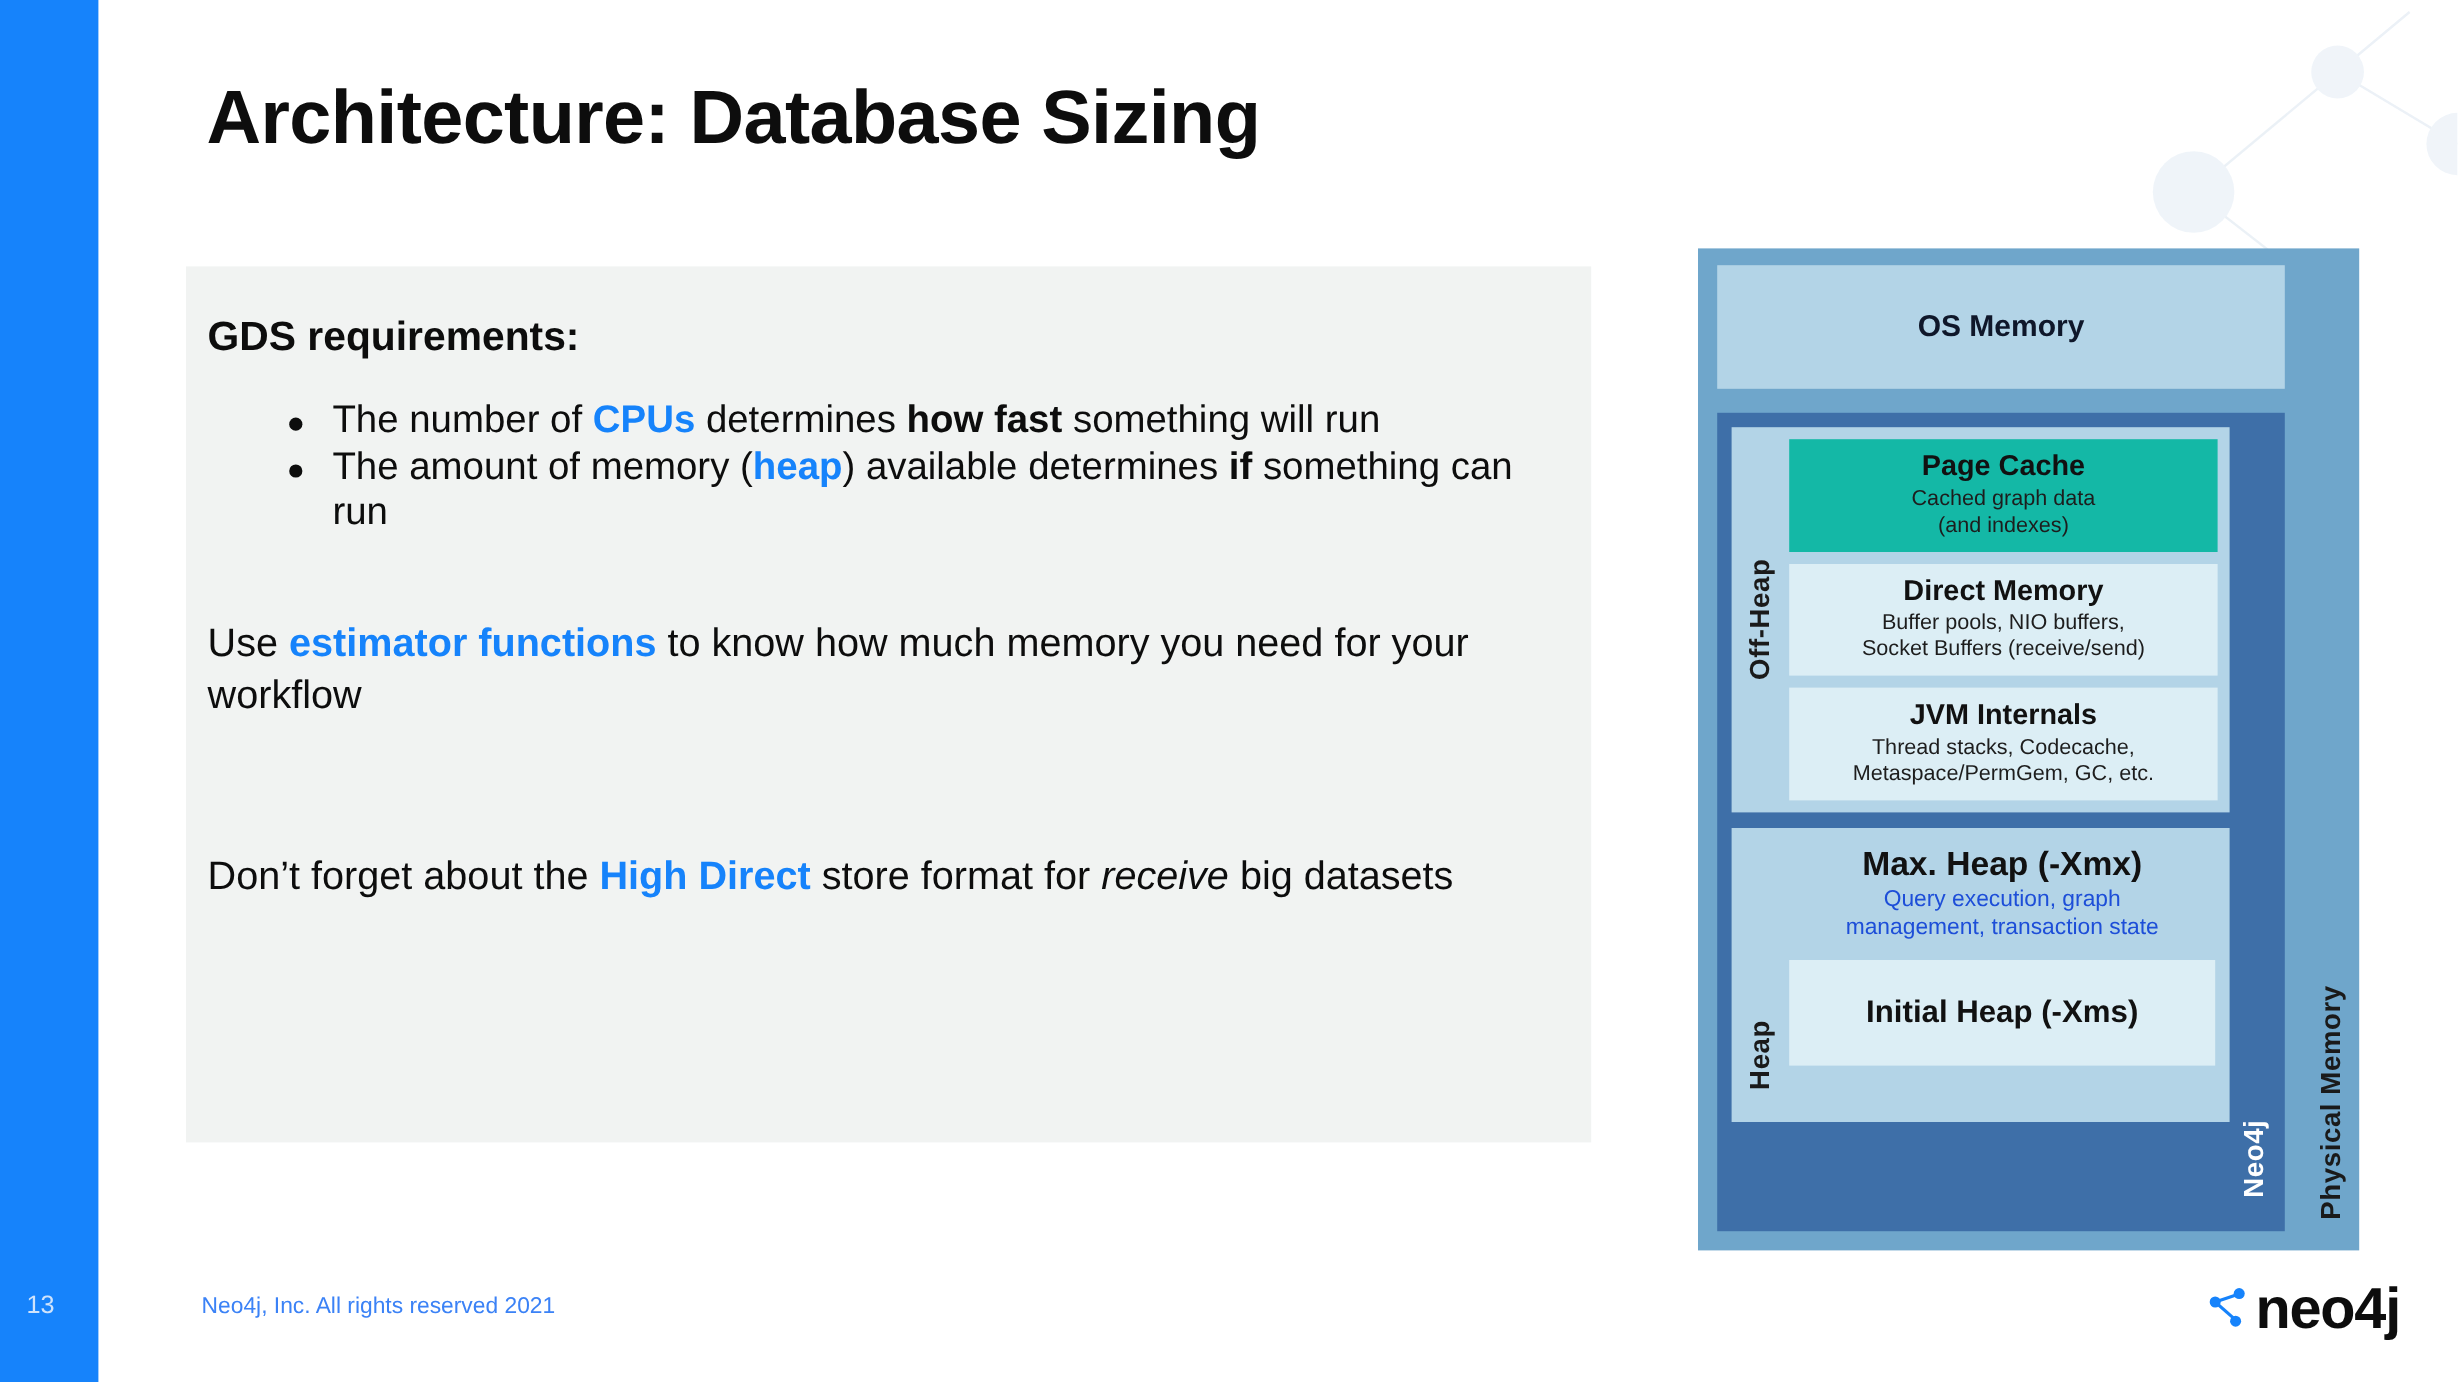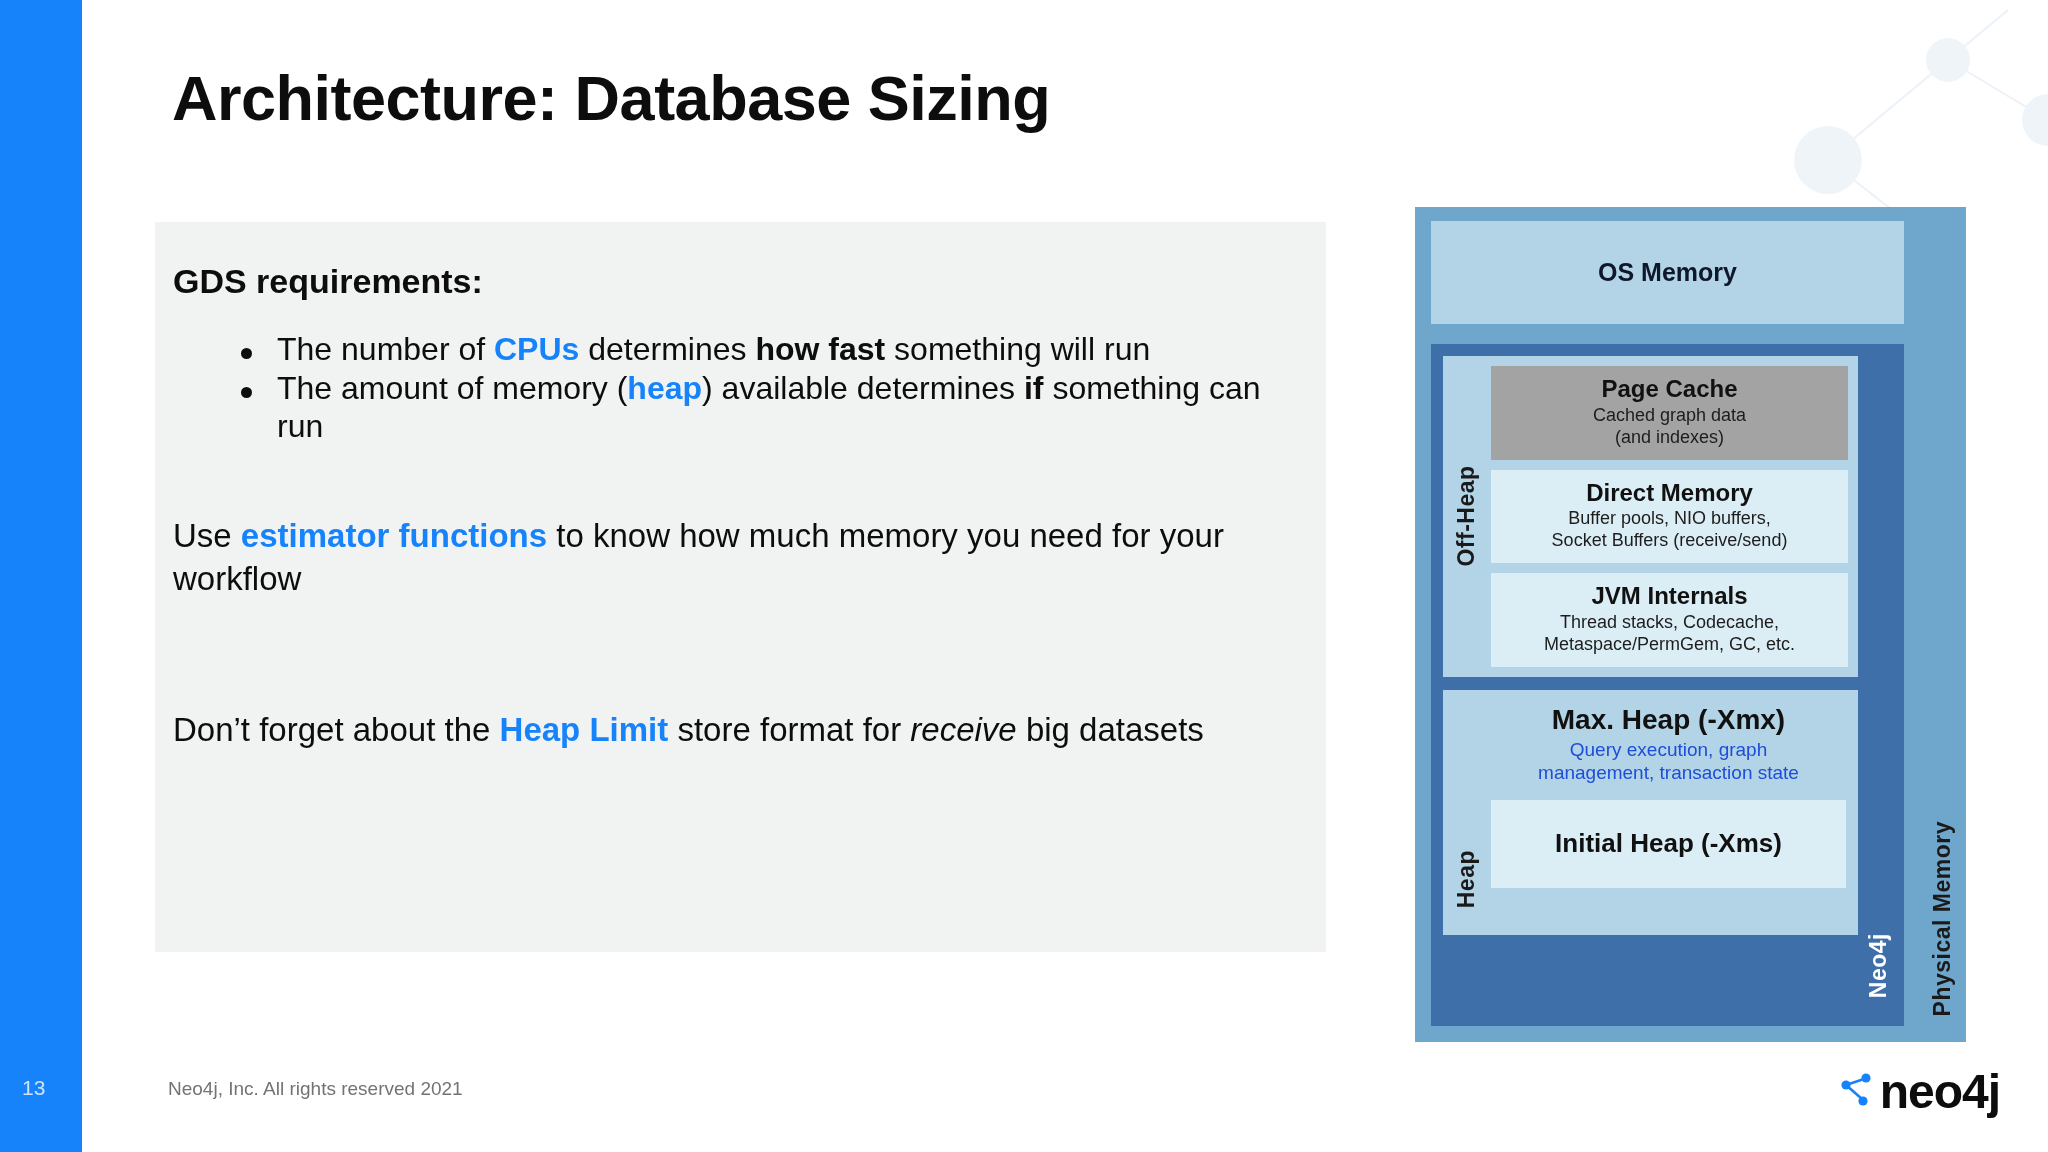--- a/index.html
+++ b/index.html
@@ -62,21 +62,21 @@
   b.blk{ color:#0d0d0d; font-weight:bold; }
   i.it{ font-style:italic; }
 
   
   .page-num{
     position:absolute; left:22px; bottom:52px;
     font-size:21px; color:#cfe3fb;
   }
   .footer-text{
     position:absolute; left:168px; bottom:52px;
-    font-size:19px; color:#737373;
+    font-size:19px; color:#3b82f6;
   }
 
   
   .logo{ position:absolute; right:48px; bottom:36px;
          display:flex; align-items:center; gap:6px; }
   .logo-word{ font-size:48px; font-weight:bold; color:#0d0d0d;
               letter-spacing:-1px; line-height:1; }
 
   
   .diagram{
@@ -114,21 +114,21 @@
     margin-bottom:13px;
   }
   .lbl-offheap{ left:10px; top:50%; transform:translateY(-50%) rotate(180deg);
                 color:#1a1a1a; }
 
   .card{
     background:#dceef5; text-align:center;
     padding:9px 6px 11px; margin-bottom:10px;
   }
   .card:last-child{ margin-bottom:0; }
-  .card.white{ background:#a3a3a3; }
+  .card.white{ background:#14b8a6; }
   .card-title{ font-size:24px; font-weight:bold; color:#111; line-height:1.15; }
   .card-sub{ font-size:18px; color:#1d1d1d; line-height:1.22; margin-top:2px; }
 
   .heap{
     background:#b3d4e7;
     position:relative;
     padding:14px 12px 16px 48px;
     height:245px;
   }
   .lbl-heap{ left:10px; bottom:26px; color:#1a1a1a; }
@@ -167,21 +167,21 @@
 <div class="panel">
   <div class="panel-inner">
     <div class="gds-head">GDS requirements:</div>
 
     <ul class="bullets">
       <li>The number of <b class="blue">CPUs</b> determines <b class="blk">how fast</b> something will run</li>
       <li>The amount of memory (<b class="blue">heap</b>) available determines <b class="blk">if</b> something can run</li>
     </ul>
 
     <div class="para p1">Use <b class="blue">estimator functions</b> to know how much memory you need for your workflow</div>
-    <div class="para p2">Don’t forget about the <b class="blue">Heap Limit</b> store format for <i class="it">receive</i> big datasets</div>
+    <div class="para p2">Don’t forget about the <b class="blue">High Direct</b> store format for <i class="it">receive</i> big datasets</div>
   </div>
 </div>
 
 <div class="diagram">
 
   <div class="lbl-vert lbl-physical">Physical Memory</div>
 
   <div class="osmem">OS Memory</div>
 
   <div class="neo4j-box">

